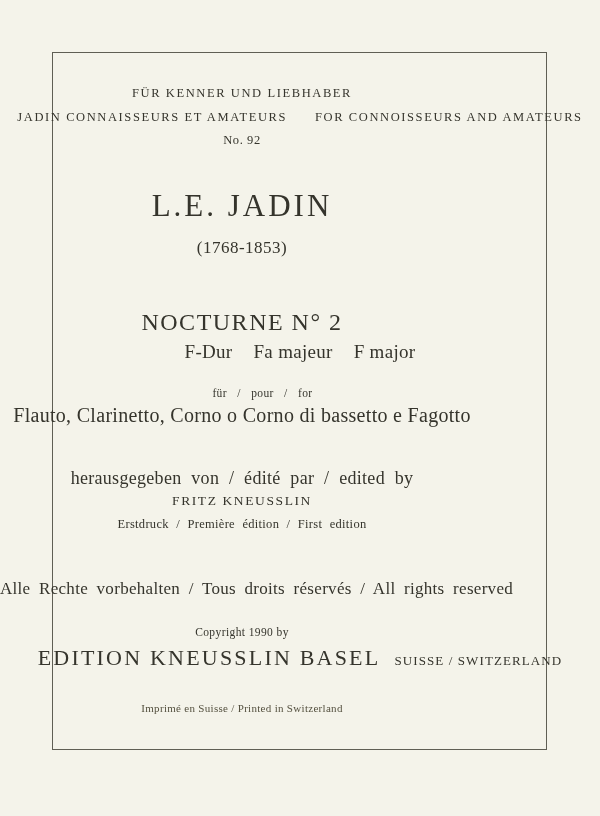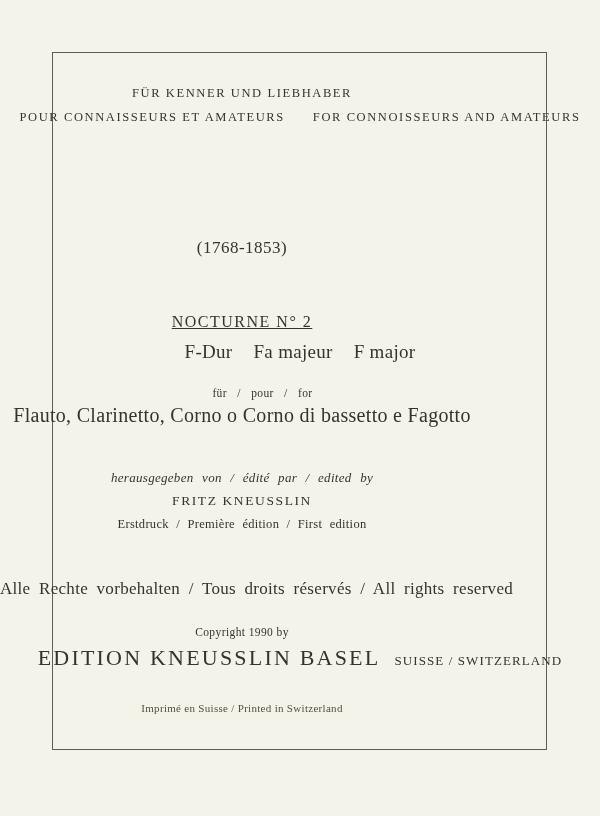--- a/index.html
+++ b/index.html
@@ -44,49 +44,51 @@
     display: flex;
     justify-content: center;
     white-space: nowrap;
     transform: translateY(-50%);
   }
   .series      { font-size: 12.5px; letter-spacing: 1.6px; }
   .series-row  { gap: 28px; }
   .number      { font-size: 12.5px; letter-spacing: 0.6px; }
   .composer    { font-size: 31px; letter-spacing: 3px; }
   .dates       { font-size: 17px; letter-spacing: 0.5px; text-align: center; }
-  .work-title  { font-size: 16px; letter-spacing: 1.5px; text-decoration: underline; }
+  .work-title  { font-size: 24px; letter-spacing: 1.5px; }
   .key-row     { gap: 21px; font-size: 19px; letter-spacing: 0.3px; }
   .for-label   { font-size: 11.5px; word-spacing: 7px; letter-spacing: 0.4px; padding-left: 41px; }
   .instrum     { font-size: 20px; letter-spacing: 0.3px; }
-  .edited      { font-size: 13px; word-spacing: 5px; letter-spacing: 0.3px; font-style: italic; }
+  .edited      { font-size: 18px; word-spacing: 5px; letter-spacing: 0.3px; }
   .editor      { font-size: 13.5px; letter-spacing: 1.6px; }
   .edition     { font-size: 12.5px; word-spacing: 4px; letter-spacing: 0.3px; }
   .rights      { font-size: 17px; word-spacing: 4px; letter-spacing: 0.3px; }
   .copyright   { font-size: 11.5px; letter-spacing: 0.4px; }
   .publisher-row { gap: 14px; align-items: baseline; }
   .publisher   { font-size: 22px; letter-spacing: 2.2px; }
   .location    { font-size: 13px; letter-spacing: 1.1px; }
   .printed     { font-size: 11px; letter-spacing: 0.3px; color: var(--ink-soft); }
 </style>
 </head>
 <body>
 
 <div class="page">
 
   <div class="frame"></div>
 
   <div class="line series" style="top:93px">FÜR KENNER UND LIEBHABER</div>
 
   <div class="row series series-row" style="top:117px">
-    <span>POUR CONNAISSEURS ET AMATEURS</span>
+    <span>JADIN CONNAISSEURS ET AMATEURS</span>
     <span>FOR CONNOISSEURS AND AMATEURS</span>
   </div>
 
+  <div class="line number" style="top:140px">No. 92</div>
 
+  <div class="line composer" style="top:206px">L.E. JADIN</div>
 
   <div class="line dates" style="top:248px">(1768-1853)</div>
 
   <div class="line work-title" style="top:322px">NOCTURNE N° 2</div>
 
   <div class="row key-row" style="top:352px">
     <span>F-Dur</span>
     <span>Fa majeur</span>
     <span>F major</span>
   </div>

